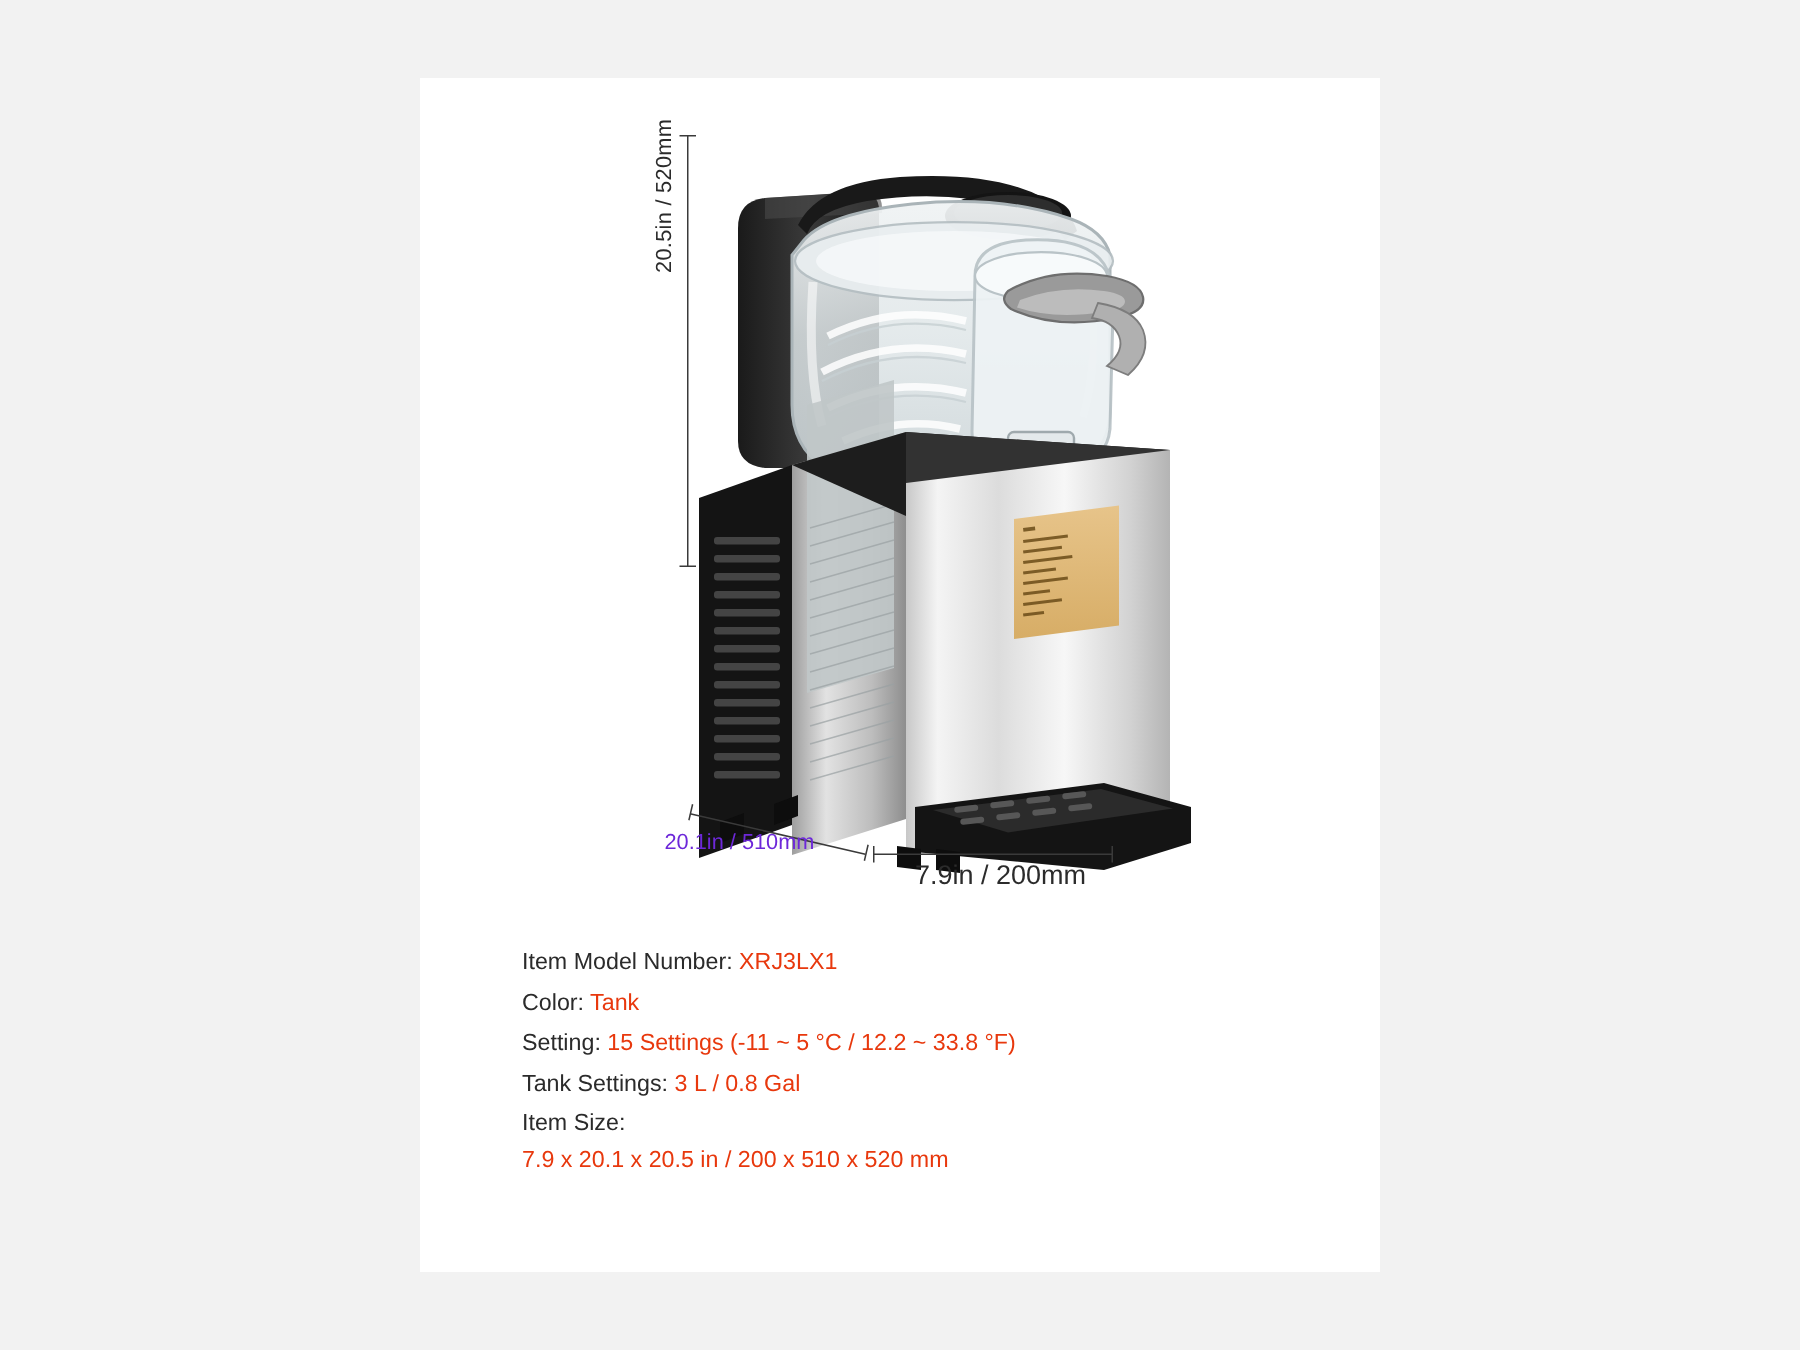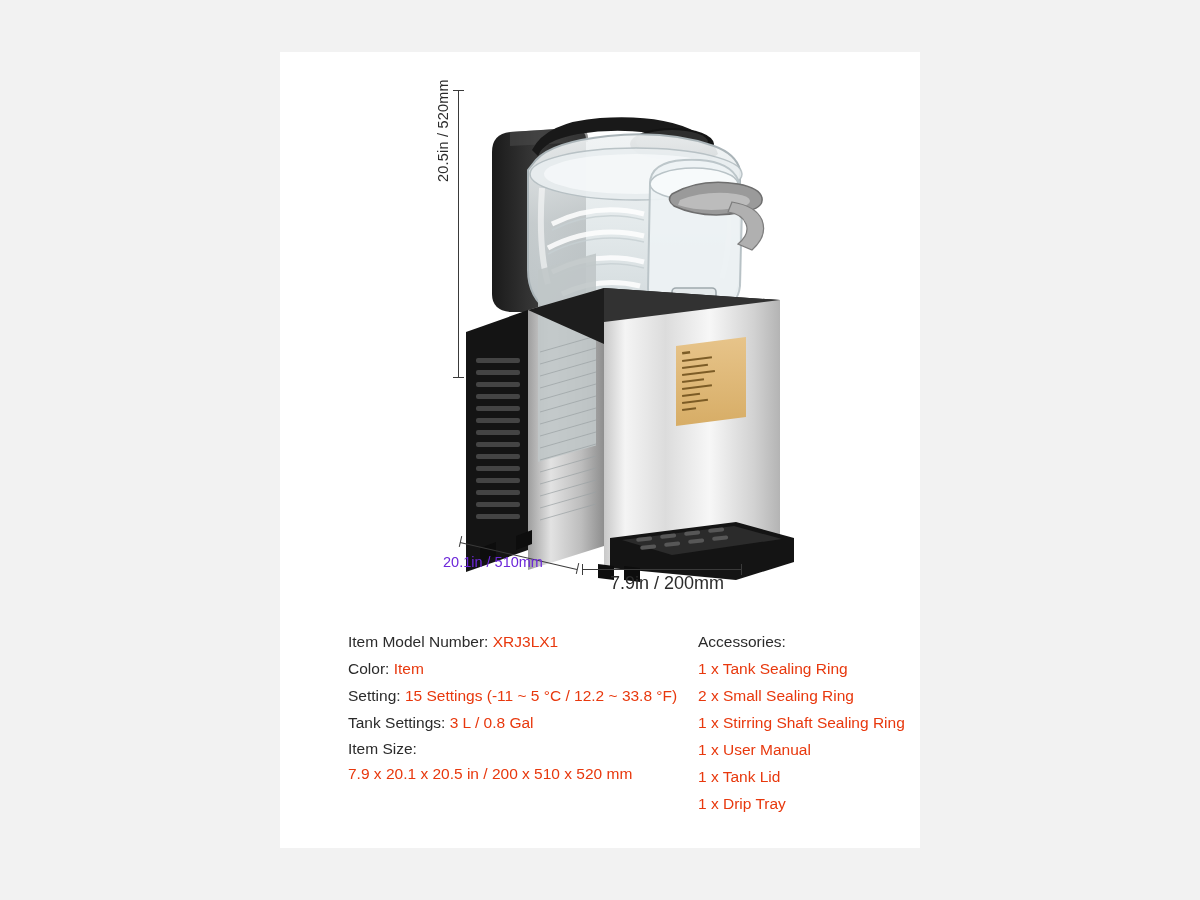--- a/index.html
+++ b/index.html
@@ -318,41 +318,32 @@
     </div>
 
     <div class="spec-panel">
       <div class="spec-col-left">
         <div class="spec-row">
           <span class="spec-label">Item Model Number:</span>
           <span class="spec-value">XRJ3LX1</span>
         </div>
         <div class="spec-row">
           <span class="spec-label">Color:</span>
-          <span class="spec-value">Item</span>
+          <span class="spec-value">Tank</span>
         </div>
         <div class="spec-row">
           <span class="spec-label">Setting:</span>
           <span class="spec-value">15 Settings (-11 ~ 5 °C / 12.2 ~ 33.8 °F)</span>
         </div>
         <div class="spec-row">
           <span class="spec-label">Tank Settings:</span>
           <span class="spec-value">3 L / 0.8 Gal</span>
         </div>
         <div class="spec-row stacked">
           <span class="spec-label">Item Size:</span>
           <span class="spec-value">7.9 x 20.1 x 20.5 in / 200 x 510 x 520 mm</span>
         </div>
       </div>
 
-      <div class="spec-col-right">
-        <div class="acc-title">Accessories:</div>
-        <div class="acc-item">1 x Tank Sealing Ring</div>
-        <div class="acc-item">2 x Small Sealing Ring</div>
-        <div class="acc-item">1 x Stirring Shaft Sealing Ring</div>
-        <div class="acc-item">1 x User Manual</div>
-        <div class="acc-item">1 x Tank Lid</div>
-        <div class="acc-item">1 x Drip Tray</div>
-      </div>
     </div>
 
   </div>
 </div>
 
 </body></html>

